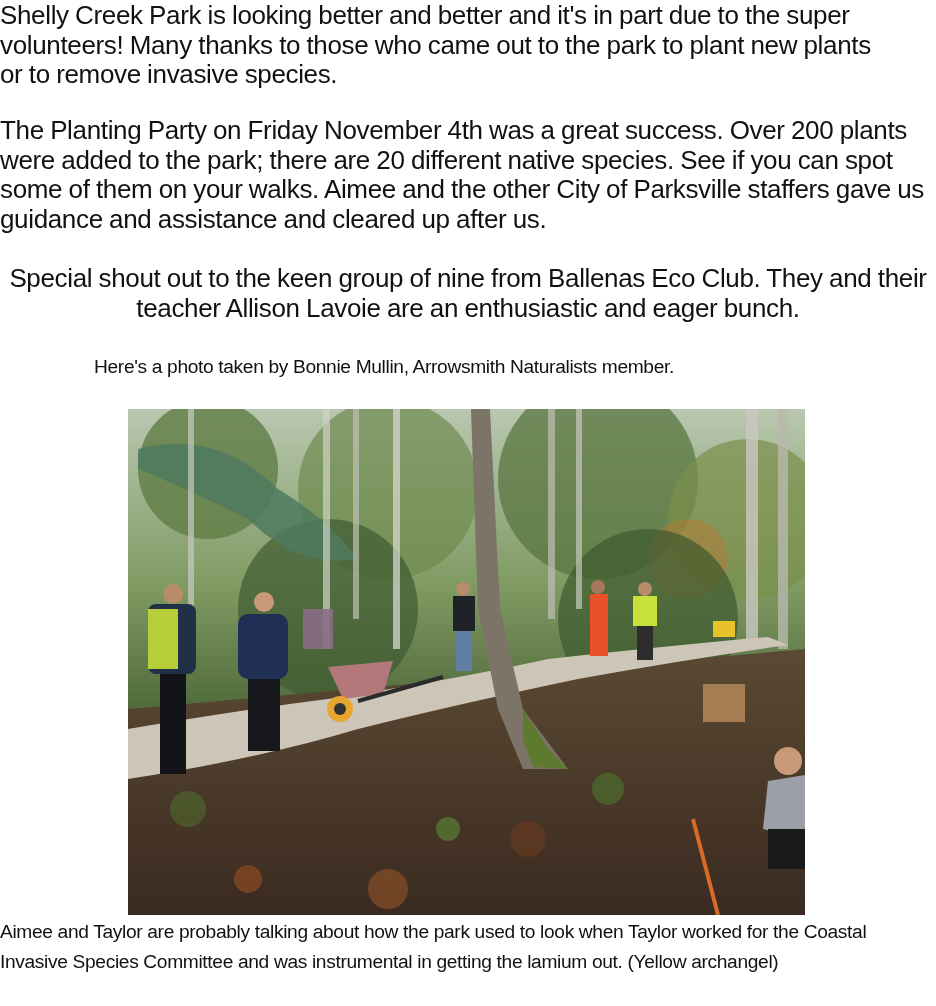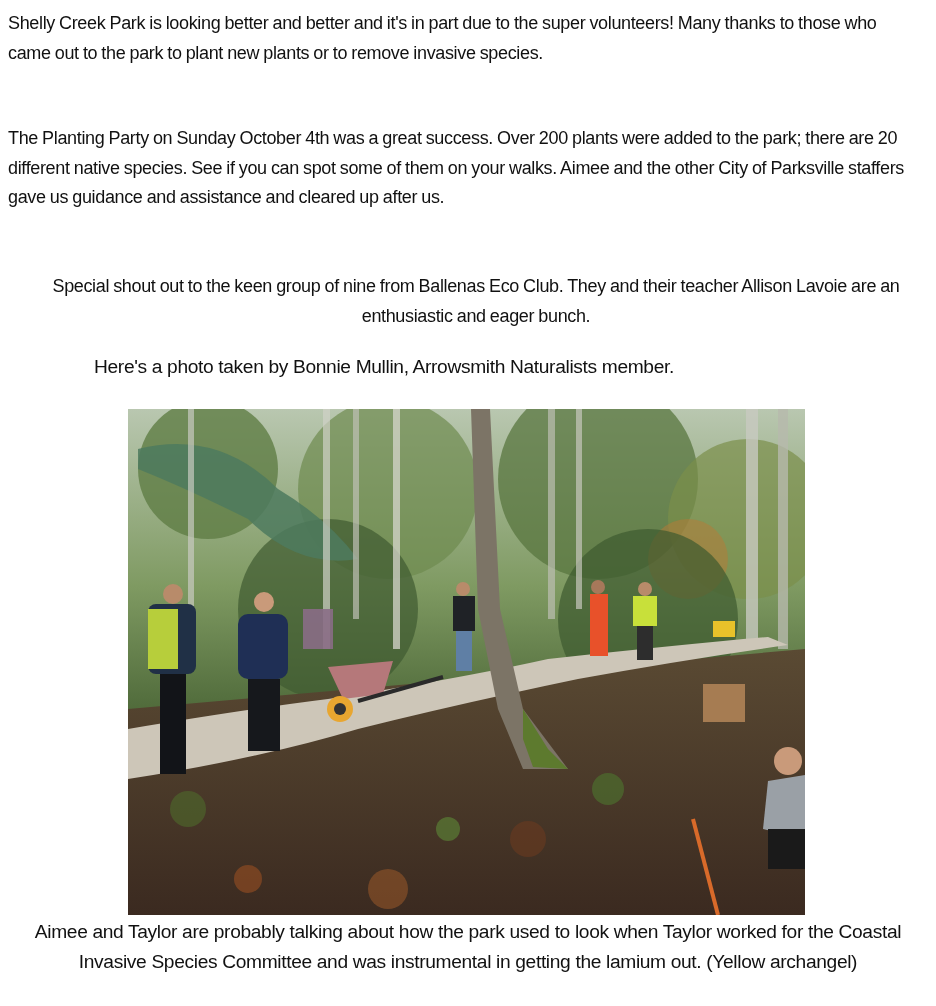--- a/index.html
+++ b/index.html
@@ -12,25 +12,25 @@
     height: 1006px;
     position: relative;
     overflow: hidden;
     font-family: "Liberation Sans", sans-serif;
     color: #111111;
   }
   .para {
     position: absolute;
     left: 0;
     width: 936px;
-    font-size: 18px;
+    font-size: 26px;
     line-height: 29.5px;
     letter-spacing: -0.35px;
     word-spacing: -0.5px;
-    margin: 8px;
+    margin: 0;
     white-space: normal;
   }
   .p1 { top: 1px; width: 880px; }
   .p2 { top: 116px; }
   .p3 { top: 264px; text-align: center; }
   .credit {
     position: absolute;
     top: 352px;
     left: 0;
     width: 768px;
@@ -46,31 +46,31 @@
     width: 677px;
     height: 506px;
     overflow: hidden;
     background: linear-gradient(180deg, #8da27a 0%, #6f8a55 30%, #566c3f 55%, #5a4a38 75%, #4a3426 100%);
   }
   .caption {
     position: absolute;
     top: 917px;
     left: 0;
     width: 936px;
-    text-align: center;
+    text-align: left;
     font-size: 19.2px;
     line-height: 29.5px;
     letter-spacing: -0.35px;
   }
 </style>
 </head>
 <body>
 
 <p class="para p1">Shelly Creek Park is looking better and better and it's in part due to the super volunteers!  Many thanks to those who came out to the park to plant new plants or to remove invasive species.</p>
-<p class="para p2">The Planting Party on Sunday October 4th was a great success.  Over 200 plants were added to the park; there are 20 different native species.  See if you can spot some of them on your walks.  Aimee and the other City of Parksville staffers gave us guidance and assistance and cleared up after us.</p>
+<p class="para p2">The Planting Party on Friday November 4th was a great success.  Over 200 plants were added to the park; there are 20 different native species.  See if you can spot some of them on your walks.  Aimee and the other City of Parksville staffers gave us guidance and assistance and cleared up after us.</p>
 <p class="para p3">Special shout out to the keen group of nine from Ballenas Eco Club.  They and their teacher Allison Lavoie are an enthusiastic and eager bunch.</p>
 
 <div class="credit">Here's a photo taken by Bonnie Mullin,  Arrowsmith Naturalists member.</div>
 
 <div class="photo" title="Volunteers planting along a gravel path in a wooded park with a wheelbarrow">
   <svg width="677" height="506" viewBox="0 0 677 506" xmlns="http://www.w3.org/2000/svg">
     <defs>
       <linearGradient id="sky" x1="0" y1="0" x2="0" y2="1">
         <stop offset="0" stop-color="#b9c7b0"></stop>
         <stop offset="0.35" stop-color="#7f9a62"></stop>

